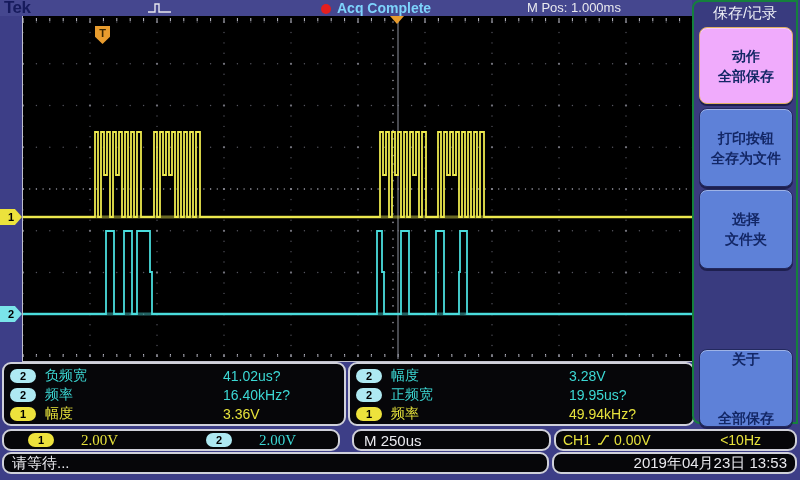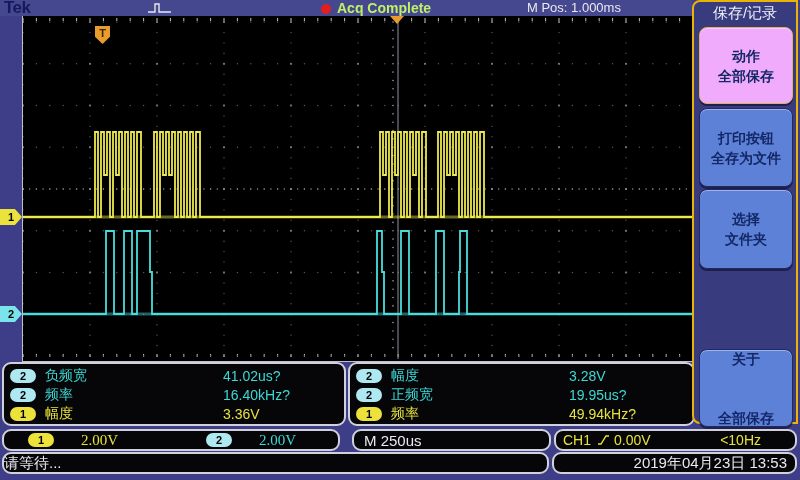--- a/index.html
+++ b/index.html
@@ -7,21 +7,21 @@
     position:relative;width:800px;height:480px;overflow:hidden;
     background:#3d3e87;
     font-family:"Liberation Sans", sans-serif;
     -webkit-font-smoothing:antialiased;
   }
   .abs{position:absolute;}
   
   .header{left:0;top:0;width:692px;height:16px;background:#45478f;}
   .tek-logo{left:4px;top:-2px;font-size:17px;font-weight:800;color:#161a5c;letter-spacing:-0.5px;}
   .acq-dot{left:321px;top:4px;width:10px;height:10px;border-radius:50%;background:#e41e1e;}
-  .acq-text{left:337px;top:0px;font-size:14px;font-weight:700;color:#bef264;}
+  .acq-text{left:337px;top:0px;font-size:14px;font-weight:700;color:#7dd3fc;}
   .mpos-text{left:527px;top:0px;font-size:13px;color:#e9e9ee;}
   .acqmode-icon{left:147px;top:1px;}
   
   .screen{left:22px;top:16px;width:670px;height:345px;background:#000;
           border-left:1px solid #c0c0cc;border-bottom:1px solid #c0c0cc;}
   .trig-arrow{left:390px;top:16px;width:0;height:0;
       border-left:7px solid transparent;border-right:7px solid transparent;
       border-top:8px solid #e89c2e;}
   .t-marker{left:95px;top:26px;width:15px;height:18px;background:#e89c2e;
       clip-path:polygon(0 0,100% 0,100% 60%,50% 100%,0 60%);
@@ -47,27 +47,27 @@
   .yellow{color:#e6e23c;}
   .white{color:#e9e9ee;}
   .scale-box{left:2px;top:429px;width:338px;height:22px;display:flex;align-items:center;padding-left:24px;}
   .scale-val{margin-left:27px;font-size:15px;font-family:Liberation Serif, serif;}
   .scale-gap{margin-left:88px;}
   .time-box{left:352px;top:429px;width:199px;height:22px;display:flex;align-items:center;padding-left:10px;}
   .trig-box{left:554px;top:429px;width:243px;height:22px;display:flex;align-items:center;padding-left:7px;}
   .trig-box span{font-size:14px;}
   .edge-icon{margin:0 4px 0 6px;}
   .trig-freq{margin-left:auto;margin-right:34px;}
-  .msg-box{left:2px;top:452px;width:547px;height:22px;display:flex;align-items:center;padding-left:0;}
+  .msg-box{left:2px;top:452px;width:547px;height:22px;display:flex;align-items:center;padding-left:8px;}
   .date-box{left:552px;top:452px;width:245px;height:22px;display:flex;align-items:center;
       justify-content:flex-end;padding-right:8px;}
   .msg-box span,.date-box span{font-size:15px;}
   
   .menu{left:692px;top:0;width:106px;height:424px;background:#393b7f;
-      border:2px solid #eab308;border-radius:8px 0 0 8px;box-sizing:border-box;}
+      border:2px solid #15803d;border-radius:8px 0 0 8px;box-sizing:border-box;}
   .menu-title{position:absolute;left:0;top:2px;width:100%;text-align:center;
       color:#eef0f6;font-size:15px;}
   .menu-btn{position:absolute;left:5px;width:92px;border-radius:8px;
       background:#5e81d8;border:1px solid #23295e;
       box-shadow:inset 0 1px 0 rgba(255,255,255,.4), 0 2px 0 rgba(8,10,40,.55);
       color:#132766;font-size:14px;font-weight:700;text-align:center;
       display:flex;flex-direction:column;justify-content:center;line-height:20px;cursor:pointer;}
   .menu-btn.hl{background:#f0abfc;border-color:#e0b060;}
   .btn1{top:25px;height:75px;}
   .btn2{top:106px;height:77px;}

